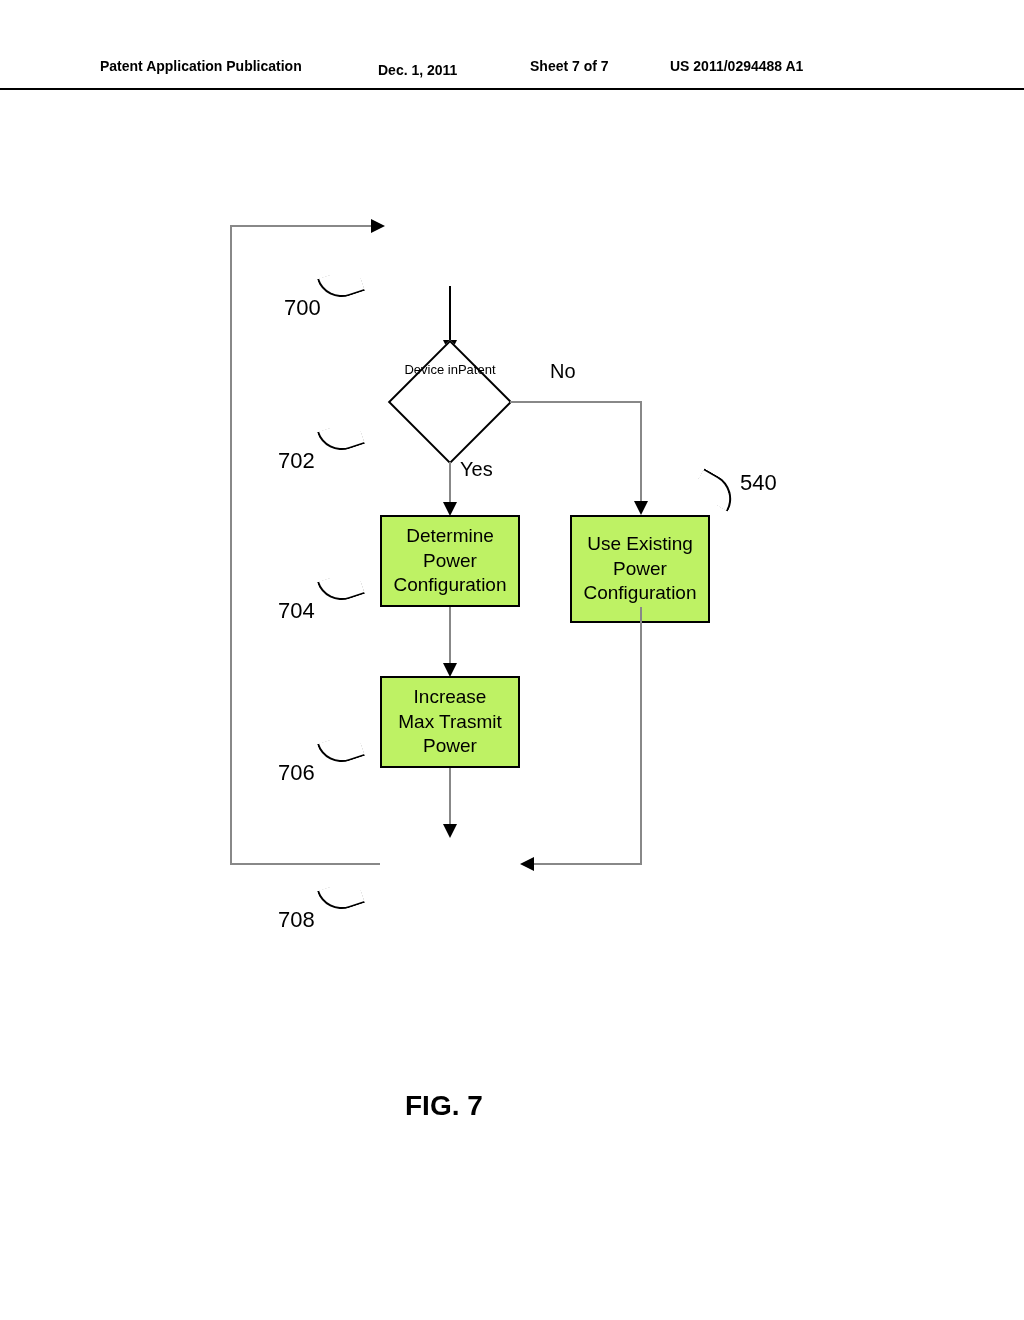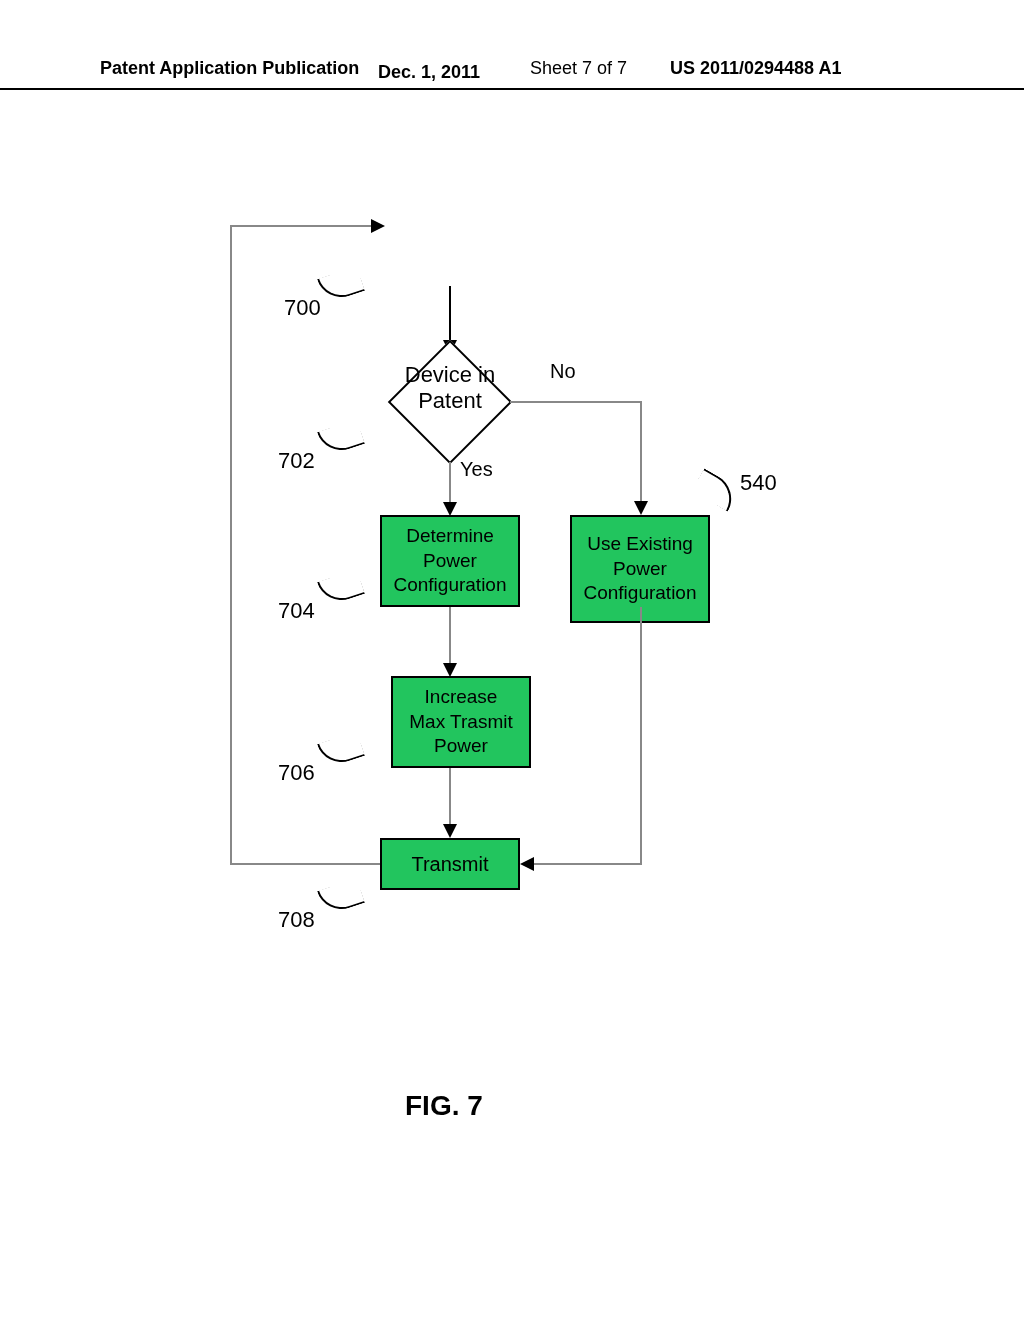--- a/index.html
+++ b/index.html
@@ -13,27 +13,27 @@
   .header {
     position: absolute;
     top: 58px;
     left: 0;
     width: 1024px;
     height: 32px;
     border-bottom: 2px solid #000;
   }
   .header-text {
     position: absolute;
-    font-size: 18px;
+    font-size: 14px;
     font-weight: bold;
     text-align: right;
   }
   .pub-left { left: 100px; top: 0; }
   .pub-date { left: 378px; top: 4px; }
-  .sheet { left: 530px; top: 0; font-weight: normal; }
+  .sheet { left: 530px; top: 0; font-weight: bold; }
   .pub-num { left: 670px; top: 0; }
 
   .flowchart {
     position: absolute;
     left: 0;
     top: 0;
     width: 1024px;
     height: 1320px;
   }
 
@@ -52,38 +52,39 @@
 
   .diamond {
     position: absolute;
     border: 2px solid #000;
     transform: rotate(45deg);
     background: #fff;
   }
   .diamond-text {
     position: absolute;
     text-align: center;
-    font-size: 22px;
+    font-size: 13px;
     line-height: 1.2;
     display: flex;
-    flex-direction: column;
+    flex-direction: row;
+    justify-content: center;
     width: 100%;
     height: 100%;
   }
 
   .rect-box {
     position: absolute;
     border: 2px solid #000;
     text-align: center;
     display: flex;
     flex-direction: column;
     justify-content: center;
     font-size: 19px;
     line-height: 1.3;
-    background: #22c55e;
+    background: #bef264;
   }
 
   .ref-num {
     position: absolute;
     font-size: 22px;
   }
 
   .edge-label {
     position: absolute;
     font-size: 20px;
@@ -177,32 +178,29 @@
 
   <div class="rect-box" style="left:570px; top:515px; width:140px; height:108px;">
     <div>Use Existing</div>
     <div>Power</div>
     <div>Configuration</div>
   </div>
 
   <div class="line" style="left:449px; top:607px; width:2px; height:58px;"></div>
   <div class="arrowhead arrow-down" style="left:443px; top:663px;"></div>
 
-  <div class="rect-box" style="left:380px; top:676px; width:140px; height:92px;margin-left:11px;">
+  <div class="rect-box" style="left:380px; top:676px; width:140px; height:92px;">
     <div>Increase</div>
     <div>Max Trasmit</div>
     <div>Power</div>
   </div>
 
   <div class="line" style="left:449px; top:768px; width:2px; height:58px;"></div>
   <div class="arrowhead arrow-down" style="left:443px; top:824px;"></div>
 
-  <div class="rect-box" style="left:380px; top:838px; width:140px; height:52px; font-size:20px;">
-    <div>Transmit</div>
-  </div>
 
   <div class="line" style="left:640px; top:607px; width:2px; height:258px;"></div>
   <div class="line" style="left:534px; top:863px; width:108px; height:2px;"></div>
   <div class="arrowhead arrow-left" style="left:520px; top:857px;"></div>
 
   <div class="line" style="left:230px; top:863px; width:150px; height:2px;"></div>
   <div class="line" style="left:230px; top:225px; width:2px; height:640px;"></div>
   <div class="line" style="left:230px; top:225px; width:143px; height:2px;"></div>
   <div class="arrowhead arrow-right" style="left:371px; top:219px;"></div>
 

